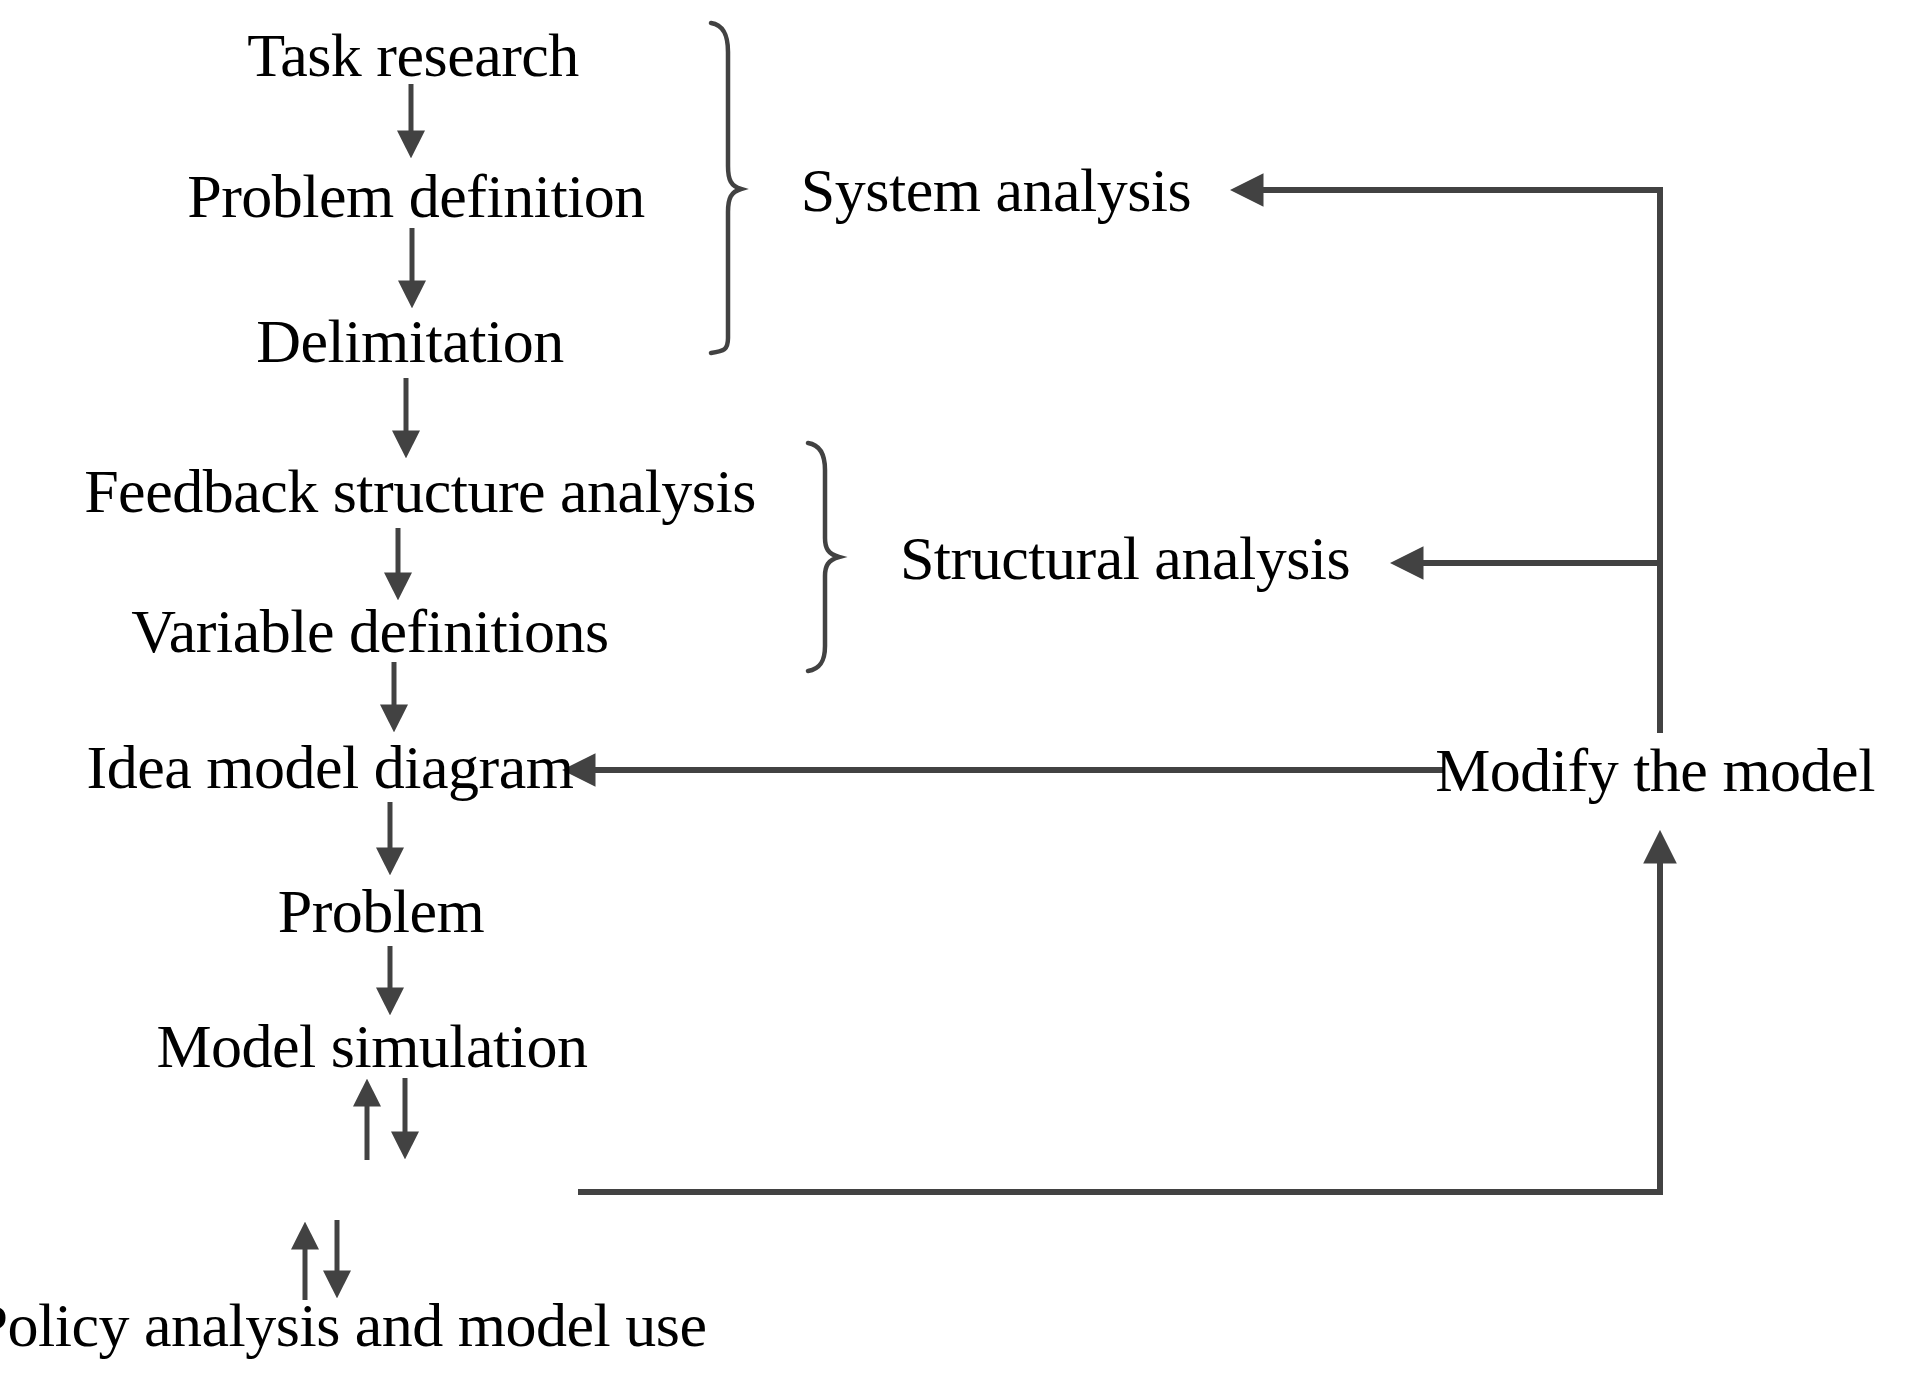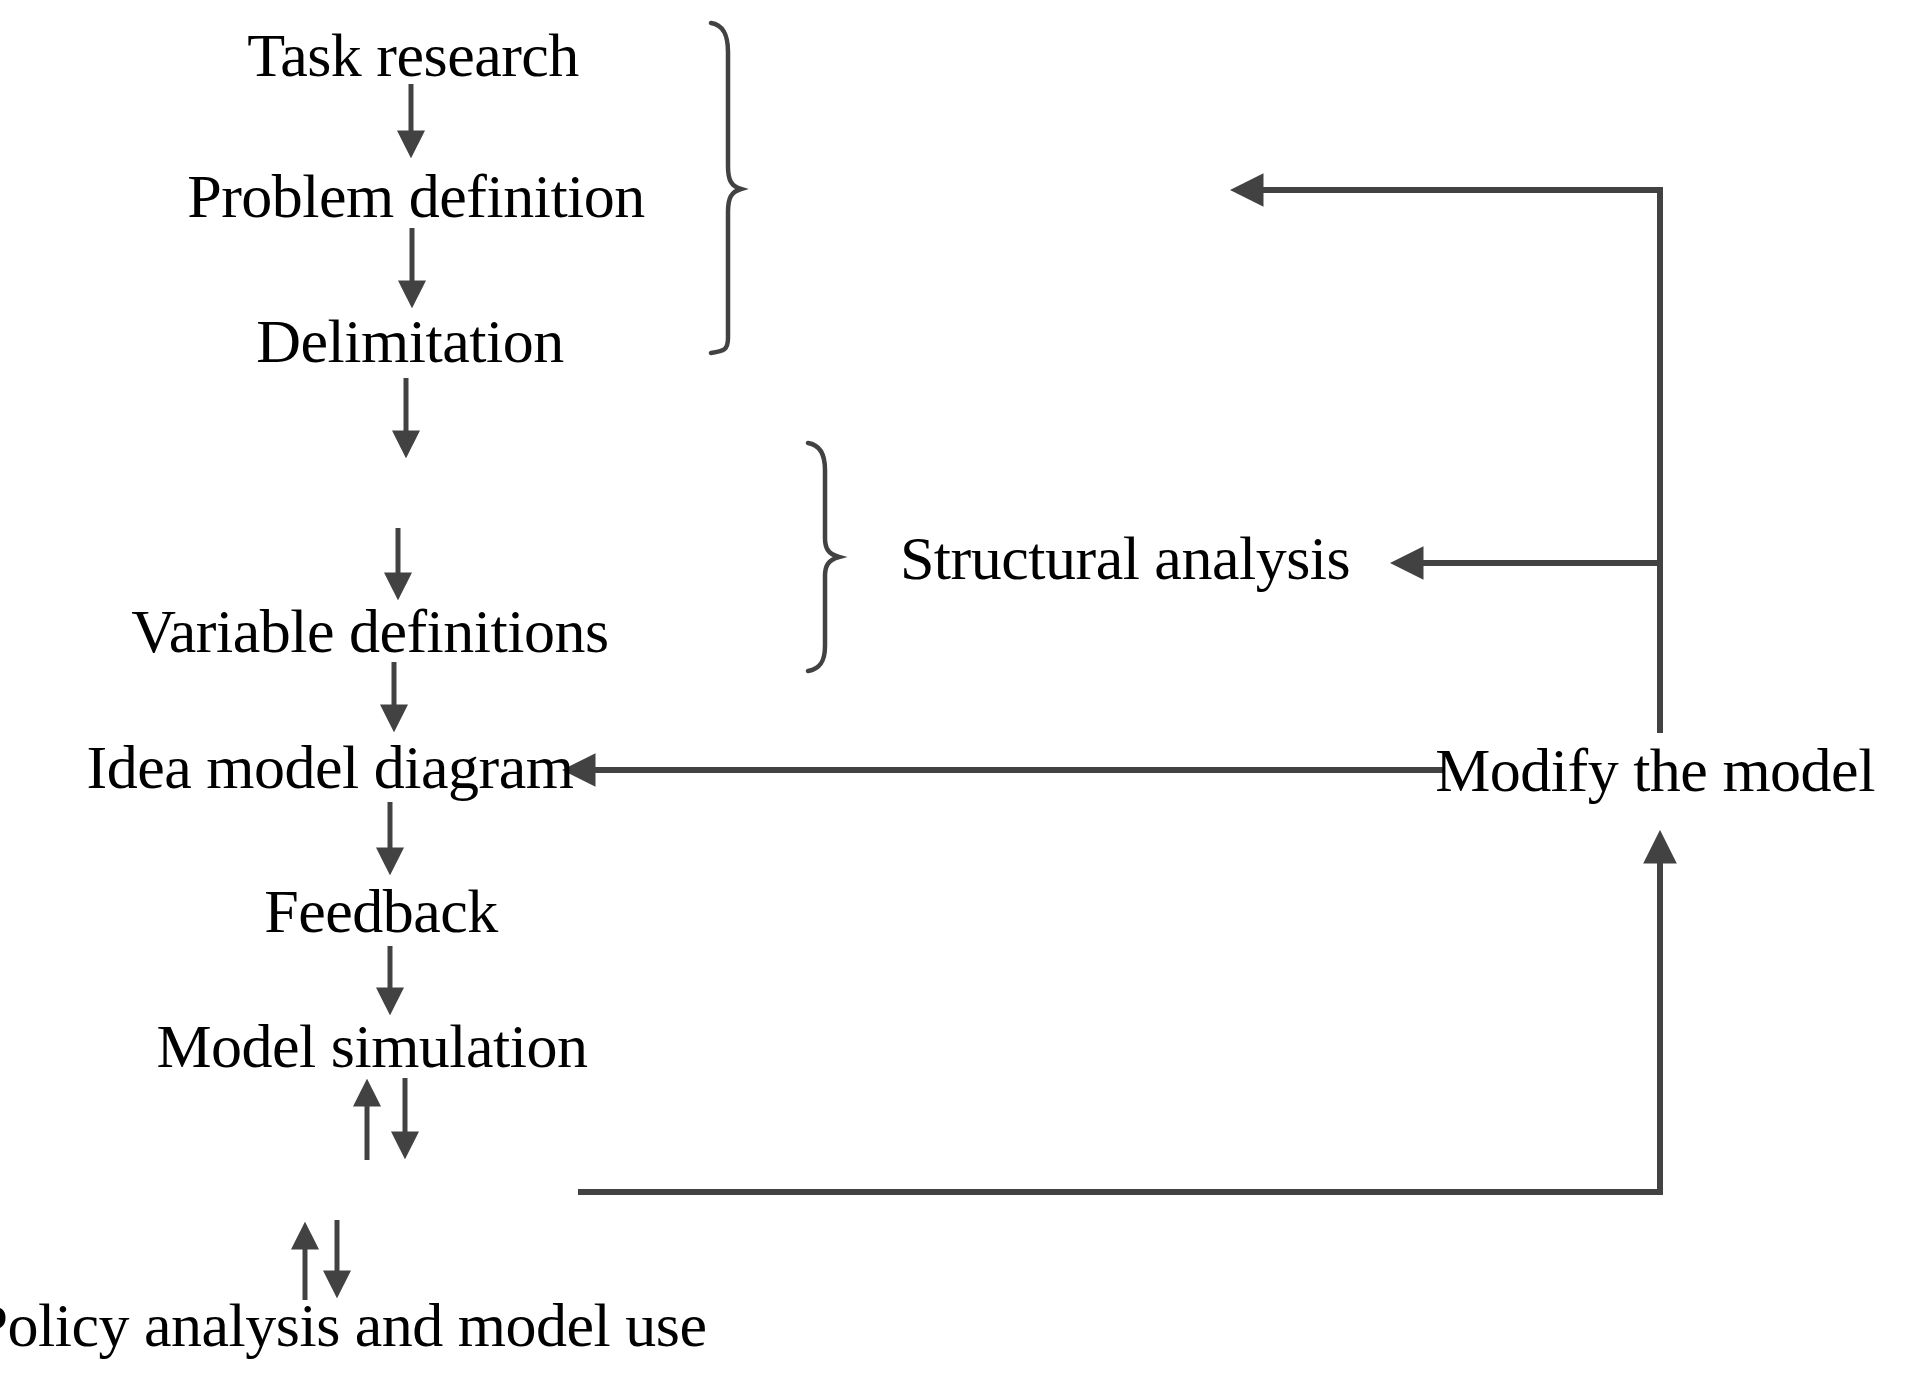--- a/index.html
+++ b/index.html
@@ -58,22 +58,24 @@
 
     <g stroke="#424242" stroke-width="4.5" fill="none" stroke-linecap="round">
       <path d="M 711 23 C 724 25, 728 36, 728 52 L 728 166 C 728 180, 731 186, 741 189 C 731 192, 728 198, 728 212 L 728 338 C 728 350, 724 351, 711 353"></path>
       <path d="M 808 443 C 821 445, 825 456, 825 470 L 825 538 C 825 548, 828 554, 839 557 C 828 560, 825 566, 825 576 L 825 646 C 825 660, 821 669, 808 671"></path>
     </g>
   </svg>
 
   <div class="node" style="left:413px;top:55px">Task research</div>
   <div class="node" style="left:410px;top:341px">Delimitation</div>
   <div class="node" style="left:416px;top:196px">Problem definition</div>
+  <div class="node" style="left:420px;top:491px">Feedback structure analysis</div>
   <div class="node" style="left:370px;top:631px">Variable definitions</div>
   <div class="node" style="left:330px;top:767px">Idea model diagram</div>
-  <div class="node" style="left:381px;top:911px">Feedback</div>
+  <div class="node" style="left:381px;top:911px">Problem</div>
   <div class="node" style="left:372px;top:1046px">Model simulation</div>
   <div class="node" style="left:340px;top:1325px">Policy analysis and model use</div>
 
+  <div class="side-label" style="left:996px;top:190px">System analysis</div>
   <div class="side-label" style="left:1655px;top:770px">Modify the model</div>
   <div class="side-label" style="left:1125px;top:558px">Structural analysis</div>
 
 </div>
 
 </body></html>

